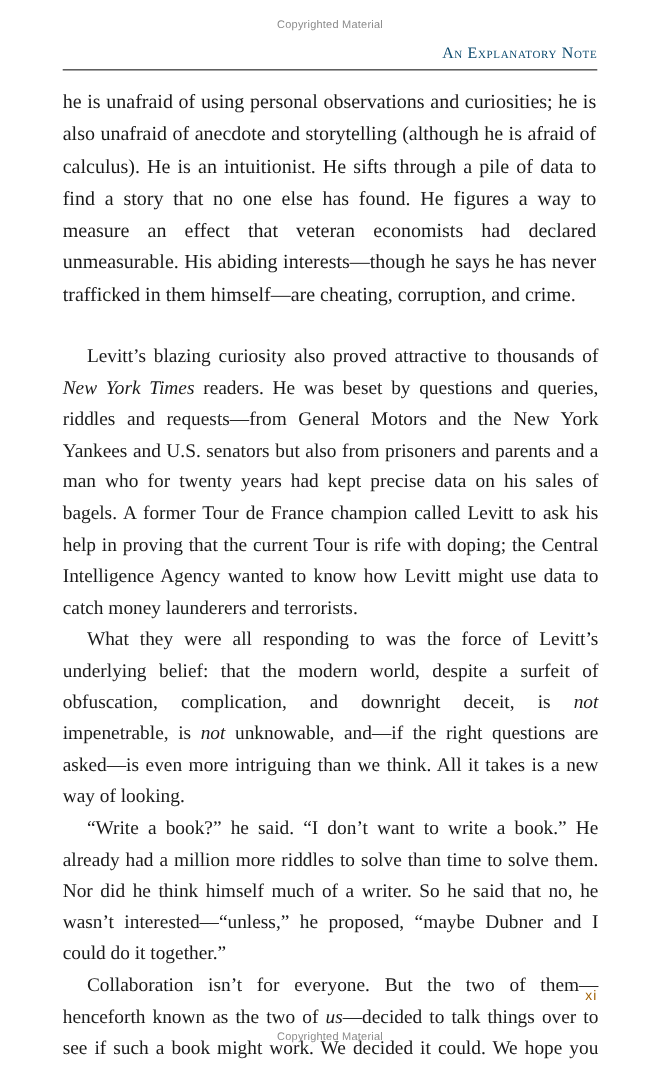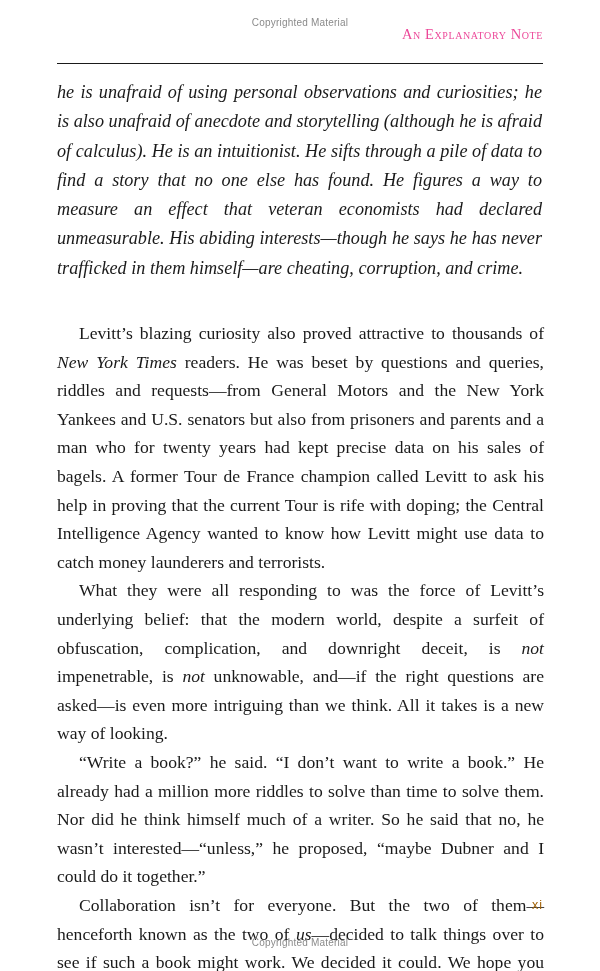--- a/index.html
+++ b/index.html
@@ -38,48 +38,47 @@
     left: 0;
     width: 600px;
     text-align: center;
     font-family: "Liberation Sans", sans-serif;
     font-size: 10px;
     letter-spacing: 0.2px;
     color: #8a8a8a;
   }
   .running-head {
     position: absolute;
-    top: 26px;
+    top: 41px;
     right: 57px;
     font-family: "Liberation Serif", serif;
     font-variant: small-caps;
     font-size: 14.5px;
     letter-spacing: 0.6px;
-    color: #ec4899;
+    color: #0c4a6e;
   }
   .rule {
     position: absolute;
     top: 63px;
     left: 57px;
     width: 486px;
     height: 1px;
     background: #1a1a1a;
   }
   .content {
     position: absolute;
     top: 78px;
     left: 57px;
     width: 487px;
   }
   .extract {
-    font-style: italic;
     font-size: 18.2px;
     line-height: 29.3px;
     text-align: justify;
-    margin: 0 0 36px 0;
+    margin: 0 0 26px 0;
     padding-right: 2px;
   }
   p.body {
     font-size: 17.6px;
     line-height: 28.6px;
     text-align: justify;
     margin: 0;
     text-indent: 22px;
     hyphens: manual;
   }

